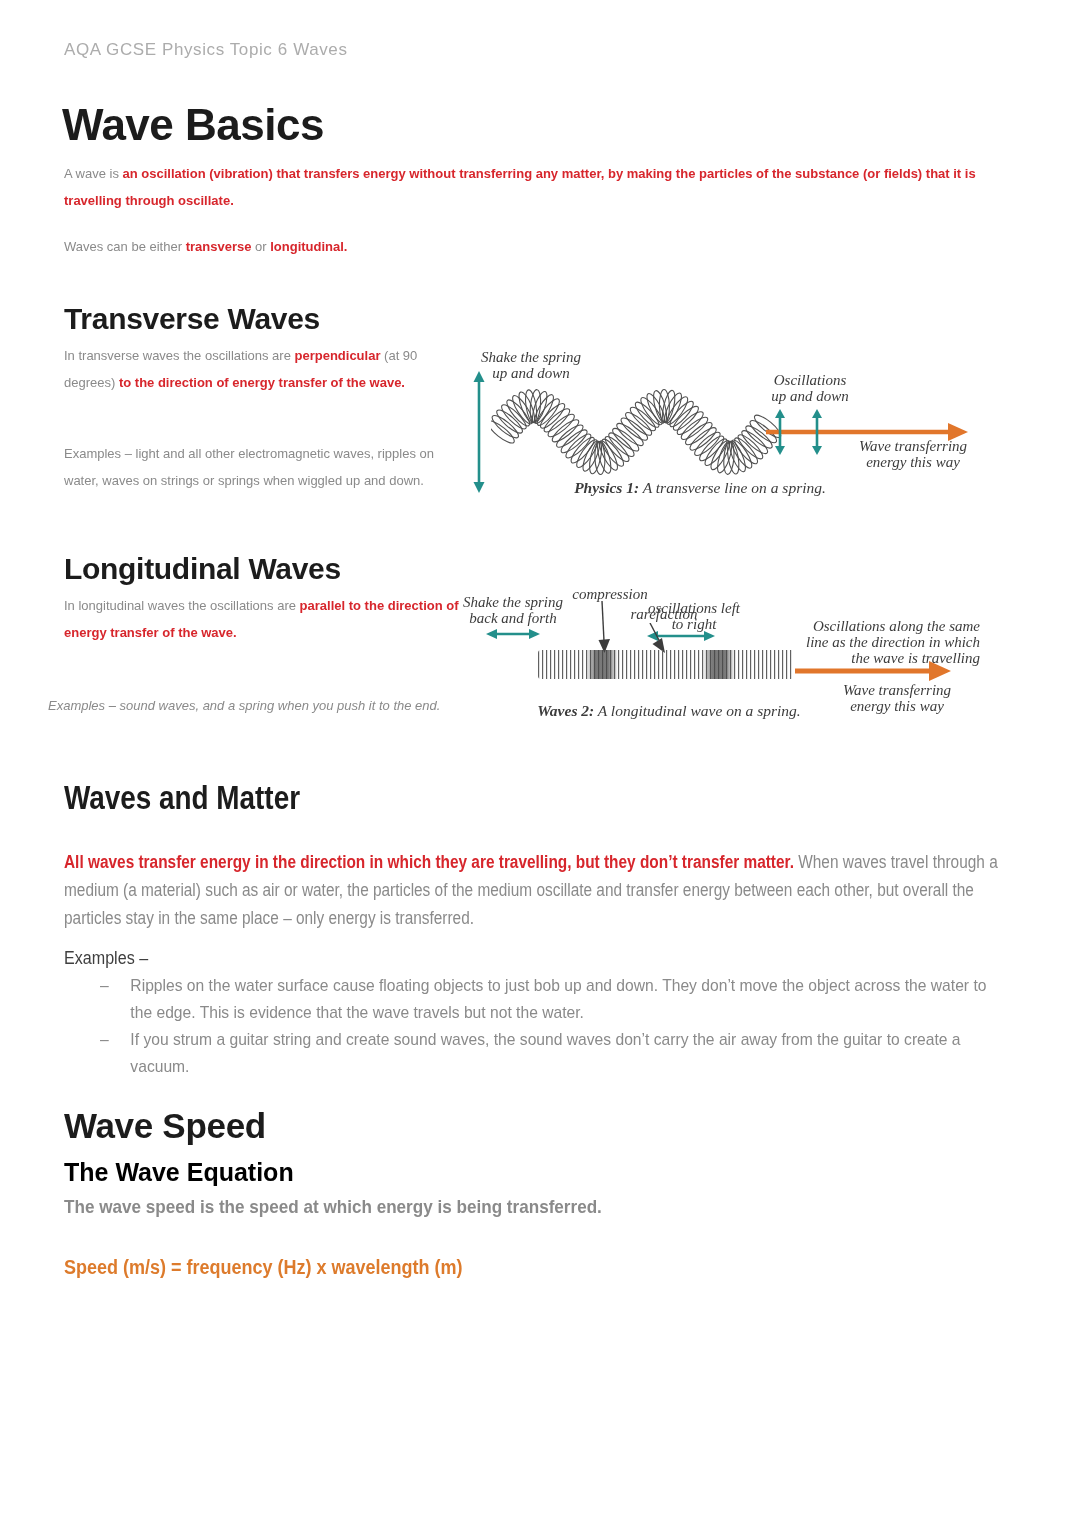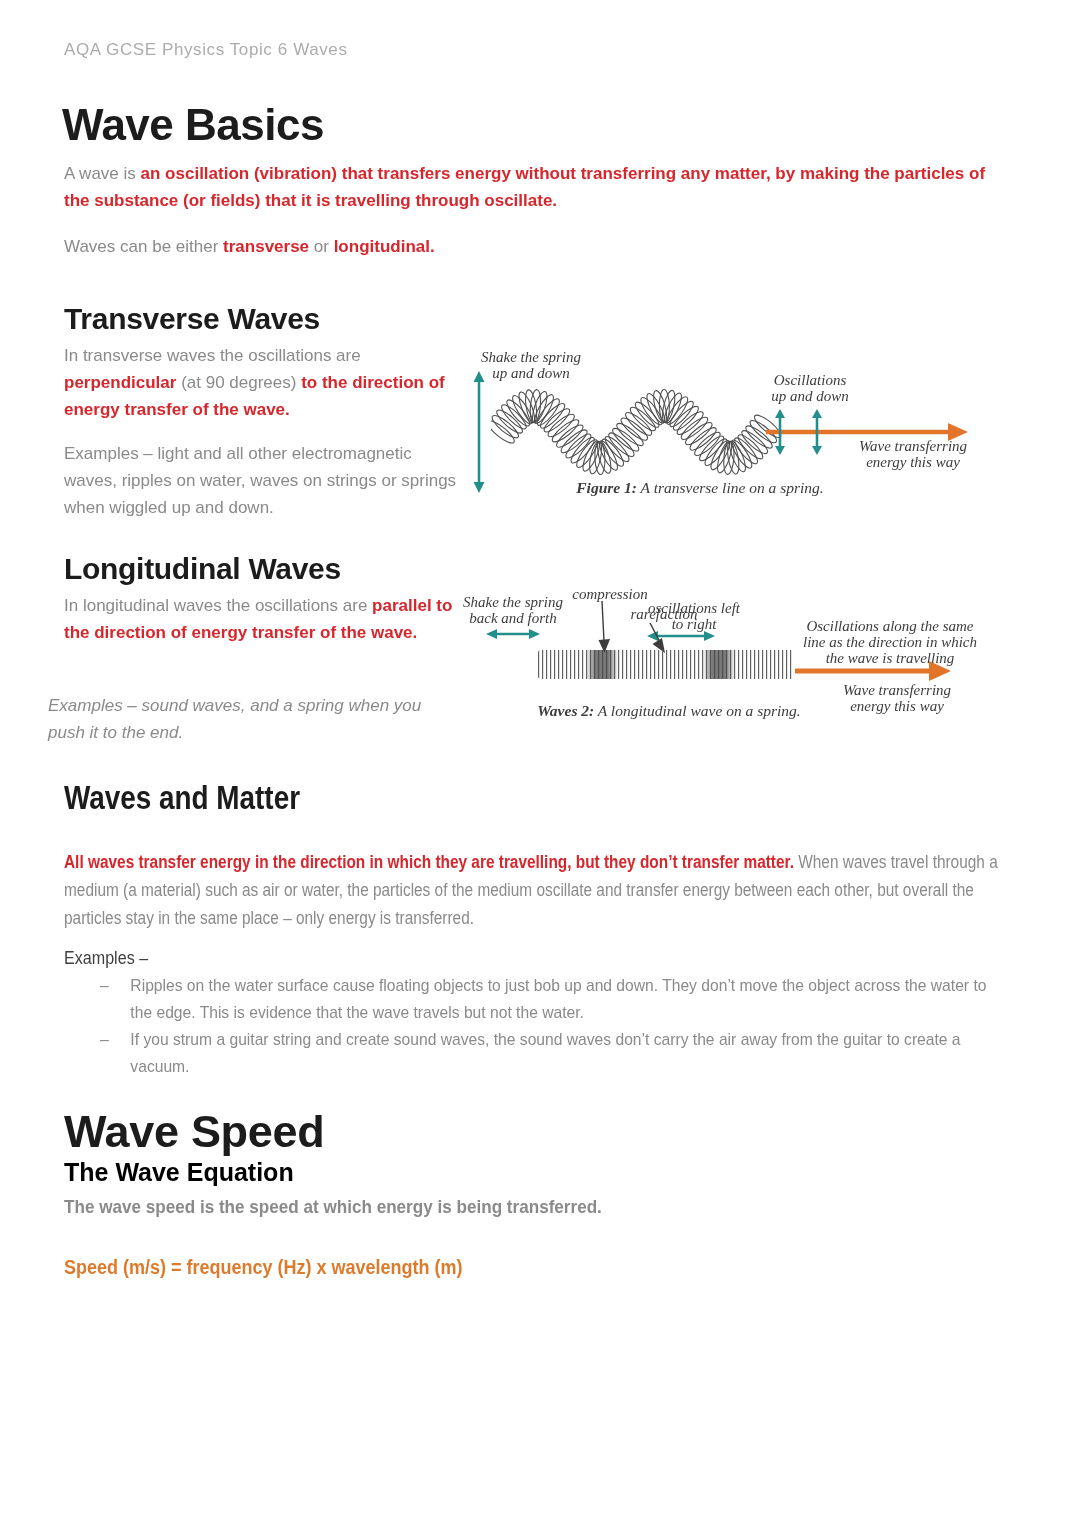--- a/index.html
+++ b/index.html
@@ -7,35 +7,35 @@
     width:1080px;height:1527px;position:relative;background:#ffffff;
     font-family:"Liberation Sans", sans-serif;overflow:hidden;
   }
   .abs{position:absolute;}
   
   .hdr{font-size:17px;color:#acacac;letter-spacing:.6px;}
   h1.title{font-size:44px;font-weight:800;color:#1c1c1c;margin:0;letter-spacing:-.5px;}
   h2.sec{font-size:30px;font-weight:700;color:#1c1c1c;margin:0;letter-spacing:-.3px;}
   h2.sec-cond{font-size:34px;font-weight:800;color:#1c1c1c;margin:0;transform:scaleX(.82);transform-origin:0 0;}
   h3.sub{font-size:25px;font-weight:800;color:#000000;margin:0;}
-  .body-txt{font-size:17px;line-height:27px;color:#8a8a8a;}
+  .body-txt{font-size:13px;line-height:27px;color:#8a8a8a;}
   .rb{color:#d7262c;font-weight:700;}
   .cond{transform:scaleX(.88);transform-origin:0 0;}
   .cond92{transform:scaleX(.92);transform-origin:0 0;}
   .cond90{transform:scaleX(.9);transform-origin:0 0;}
   .desc-txt{font-size:19px;font-weight:700;color:#8a8a8a;}
   .equation-txt{font-size:20px;font-weight:700;color:#dd7b2c;}
   .examples-lbl{font-size:17.5px;color:#3f3f3f;}
   ul.dash{list-style:none;margin:0;padding:0;font-size:17px;line-height:27px;color:#8a8a8a;}
   ul.dash li{position:relative;padding-left:33px;}
   ul.dash li::before{content:"\2013";position:absolute;left:0;color:#8a8a8a;}
   
   .figlab{font-family:"Liberation Serif", serif;font-style:italic;font-size:15px;line-height:16px;
           color:#3c3c3c;text-align:center;}
-  .figlab.left{text-align:center;}
+  .figlab.left{text-align:right;}
   .figcap{font-family:"Liberation Serif", serif;font-style:italic;font-size:15.5px;color:#3c3c3c;text-align:center;}
   .figcap b{font-weight:700;}
   .spring-band{background:
       repeating-linear-gradient(90deg,#616161 0px,#616161 1px,rgba(90,90,90,.18) 1px,rgba(90,90,90,.18) 2px,rgba(255,255,255,0) 2px,rgba(255,255,255,0) 4px);
       border-radius:3px;}
   .dense{background:linear-gradient(90deg,rgba(70,70,70,0) 0%,rgba(70,70,70,.72) 30%,rgba(70,70,70,.72) 70%,rgba(70,70,70,0) 100%);}
   svg{display:block;}
 </style>
 </head>
 <body>
@@ -148,21 +148,21 @@
   </svg>
   <svg class="abs" style="left:355px;top:64px;" width="14" height="46">
     <line x1="7" y1="8" x2="7" y2="38" stroke="#238f8b" stroke-width="2.6"></line>
     <polygon points="7,0 2,9 12,9" fill="#238f8b"></polygon>
     <polygon points="7,46 2,37 12,37" fill="#238f8b"></polygon>
   </svg>
   <div class="abs figlab" style="left:400px;top:93px;width:116px;">
     <span>Wave transferring</span><br>
     <span>energy this way</span>
   </div>
-  <div class="abs figcap" style="left:55px;top:134px;width:380px;"><b>Figure 1:</b><span> A transverse line on a spring.</span></div>
+  <div class="abs figcap" style="left:55px;top:134px;width:380px;"><b>Physics 1:</b><span> A transverse line on a spring.</span></div>
 </div>
 
 <h2 class="abs sec" style="left:64px;top:552px;">Longitudinal Waves</h2>
 
 <div class="abs body-txt" style="left:64px;top:592px;width:396px;"><span>In longitudinal waves the oscillations are </span><span class="rb">parallel to the direction of energy transfer of the wave.</span></div>
 
 <div class="abs body-txt" style="left:48px;top:692px;width:404px;font-style:italic;">Examples – sound waves, and a spring when you push it to the end.</div>
 
 <div class="abs" style="left:450px;top:578px;width:630px;height:152px;">
   <div class="abs figlab" style="left:110px;top:8px;width:100px;">compression</div>
@@ -221,16 +221,16 @@
 
 <div class="abs body-txt cond" style="left:64px;top:848px;width:1078px;font-size:17.5px;line-height:28px;"><span class="rb">All waves transfer energy in the direction in which they are travelling, but they don’t transfer matter.</span><span> When waves travel through a medium (a material) such as air or water, the particles of the medium oscillate and transfer energy between each other, but overall the particles stay in the same place – only energy is transferred.</span></div>
 
 <div class="abs examples-lbl cond92" style="left:64px;top:948px;">Examples –</div>
 
 <ul class="abs dash cond92" style="left:100px;top:972px;width:990px;">
   <li>Ripples on the water surface cause floating objects to just bob up and down. They don’t move the object across the water to the edge. This is evidence that the wave travels but not the water.</li>
   <li>If you strum a guitar string and create sound waves, the sound waves don’t carry the air away from the guitar to create a vacuum.</li>
 </ul>
 
-<h2 class="abs sec" style="left:64px;top:1106px;font-size:45px;">Wave Speed</h2>
+<h2 class="abs sec" style="left:64px;top:1106px;font-size:35px;">Wave Speed</h2>
 <h3 class="abs sub" style="left:64px;top:1158px;">The Wave Equation</h3>
 <div class="abs desc-txt cond90" style="left:64px;top:1196px;width:760px;">The wave speed is the speed at which energy is being transferred.</div>
 <div class="abs equation-txt cond90" style="left:64px;top:1256px;width:560px;">Speed (m/s) = frequency (Hz) x wavelength (m)</div>
 
 </body></html>

